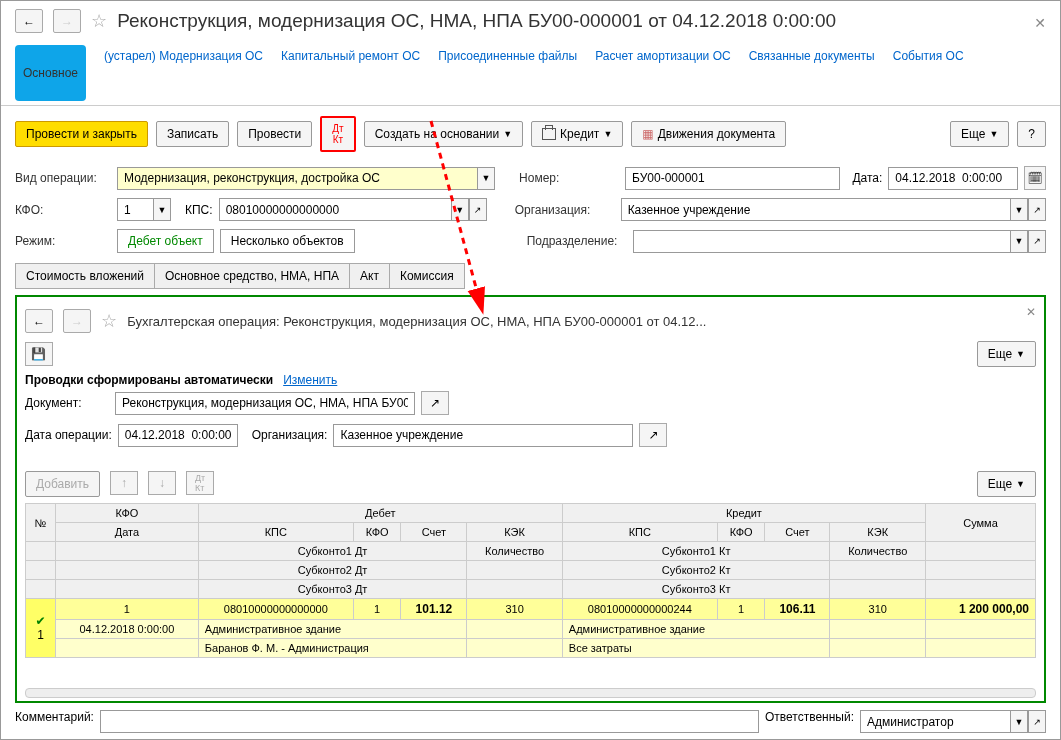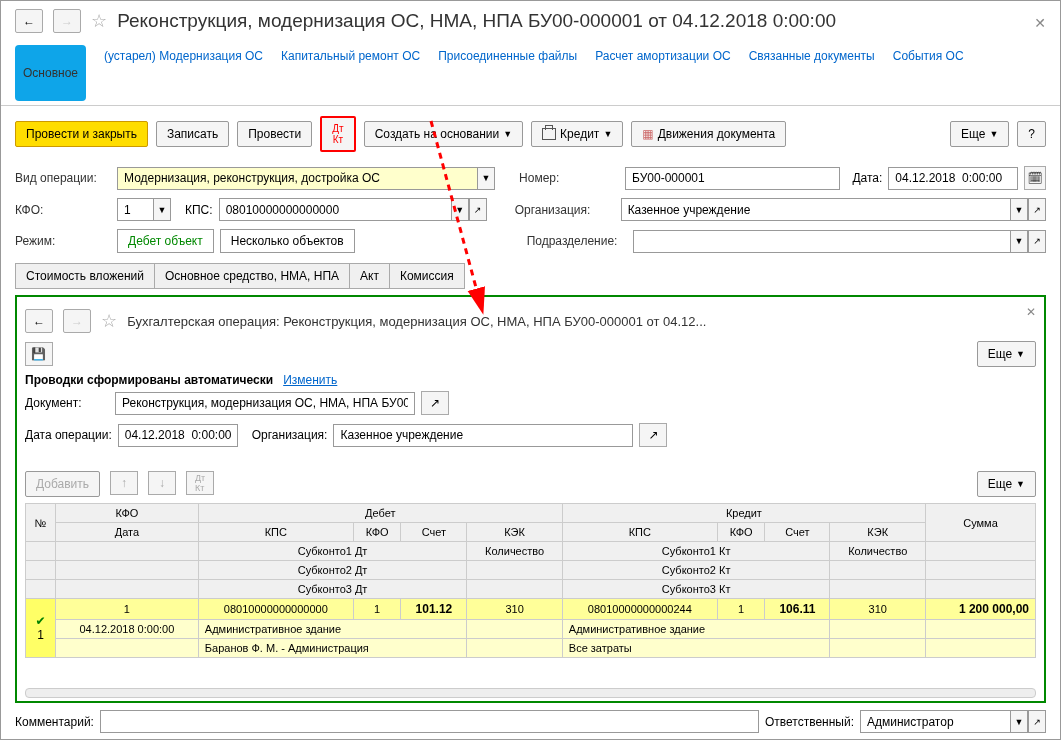--- a/index.html
+++ b/index.html
@@ -35,21 +35,21 @@
 .ico-btn{width:28px;height:24px;border:1px solid #aaa;background:#f5f5f5;cursor:pointer;display:inline-flex;align-items:center;justify-content:center}
 .link{color:#0066cc;text-decoration:underline;cursor:pointer}
 .tbl{width:100%;border-collapse:collapse;margin-top:6px}
 .tbl th,.tbl td{border:1px solid #ccc;padding:3px 6px;text-align:center;font-size:11px}
 .tbl th{background:#f0f0f0;font-weight:normal}
 .tbl .hl{background:#ffffcc}
 .tbl .hl2{background:#ffff99}
 .tbl td.l{text-align:left}
 .tbl td.r{text-align:right}
 .arrow{position:absolute;pointer-events:none;z-index:100}
-.footer{position:absolute;bottom:6px;left:14px;right:14px;display:flex;align-items:center;gap:6px}
+.footer{position:absolute;bottom:6px;left:14px;right:14px;display:flex;align-items:flex-start;gap:6px}
 .disabled{color:#aaa}
 .sp{flex:1}
 .chev{font-size:9px}
 .prn{display:inline-block;width:14px;height:12px;border:1px solid #555;position:relative}
 .prn::before{content:"";position:absolute;top:-4px;left:2px;right:2px;height:4px;border:1px solid #555;border-bottom:none}
 </style>
 </head>
 <body>
 
 <div class="hdr">

